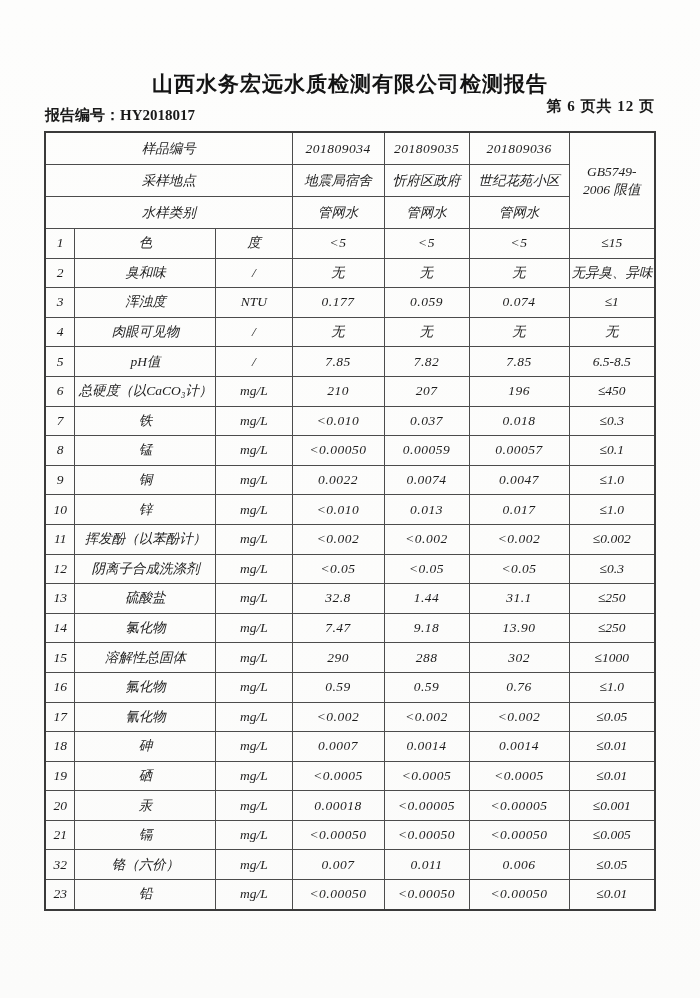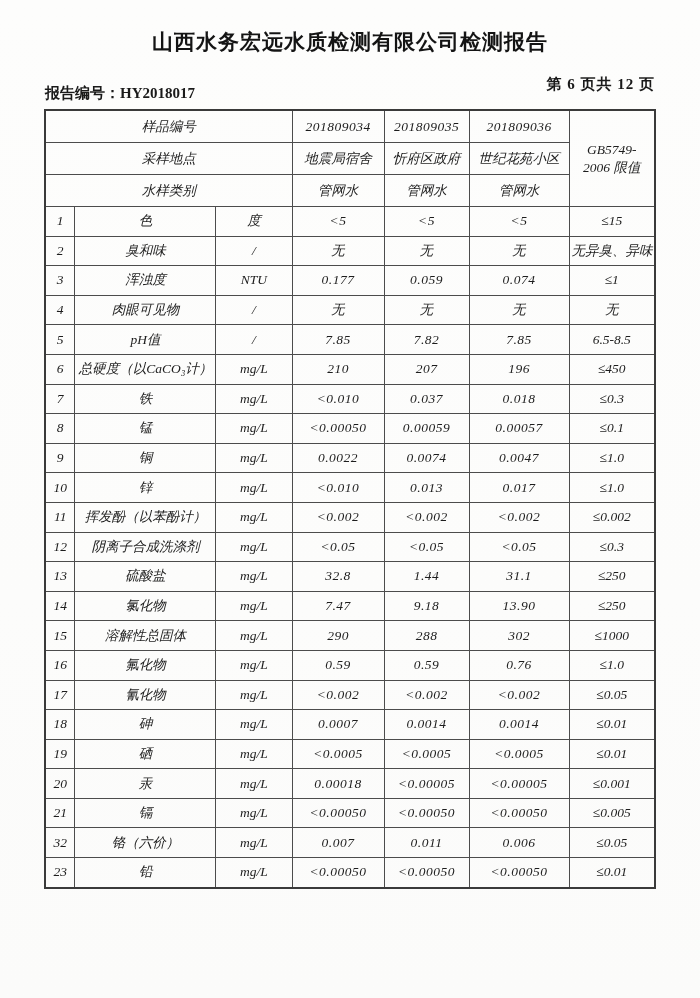--- a/index.html
+++ b/index.html
@@ -13,33 +13,33 @@
     overflow: hidden;
     font-family: "Liberation Serif", "DejaVu Serif", serif;
     color: #1d1d1d;
     position: relative;
   }
   .page {
     width: 700px;
     height: 998px;
     background: linear-gradient(180deg, #fdfdfc 0%, #fcfcfb 60%, #fbfbfa 100%);
     box-sizing: border-box;
-    padding-top: 28px;
+    padding-top: 70px;
   }
   .title {
     margin: 0;
     text-align: center;
     font-size: 21px;
     font-weight: 700;
     letter-spacing: 1px;
     color: #141414;
   }
   .meta {
     width: 610px;
-    margin: 28px auto 6px auto;
+    margin: 8px auto 6px auto;
     display: flex;
     justify-content: space-between;
     align-items: flex-end;
     font-size: 15px;
     font-weight: 600;
     color: #1a1a1a;
     text-align: center;
   }
   .meta .page-ind {
     position: relative;

